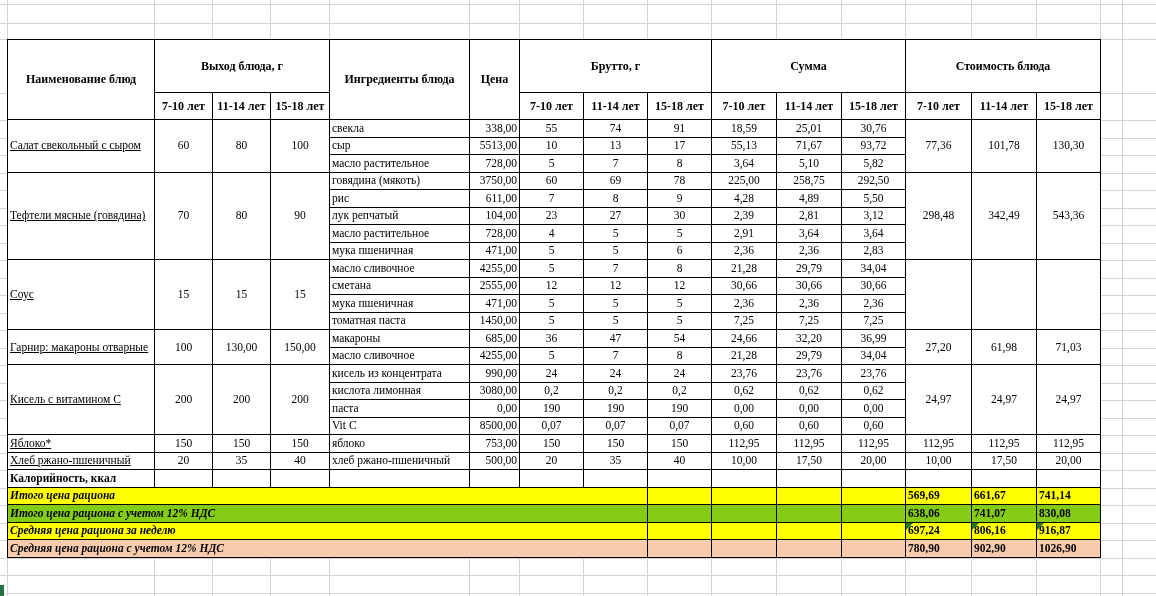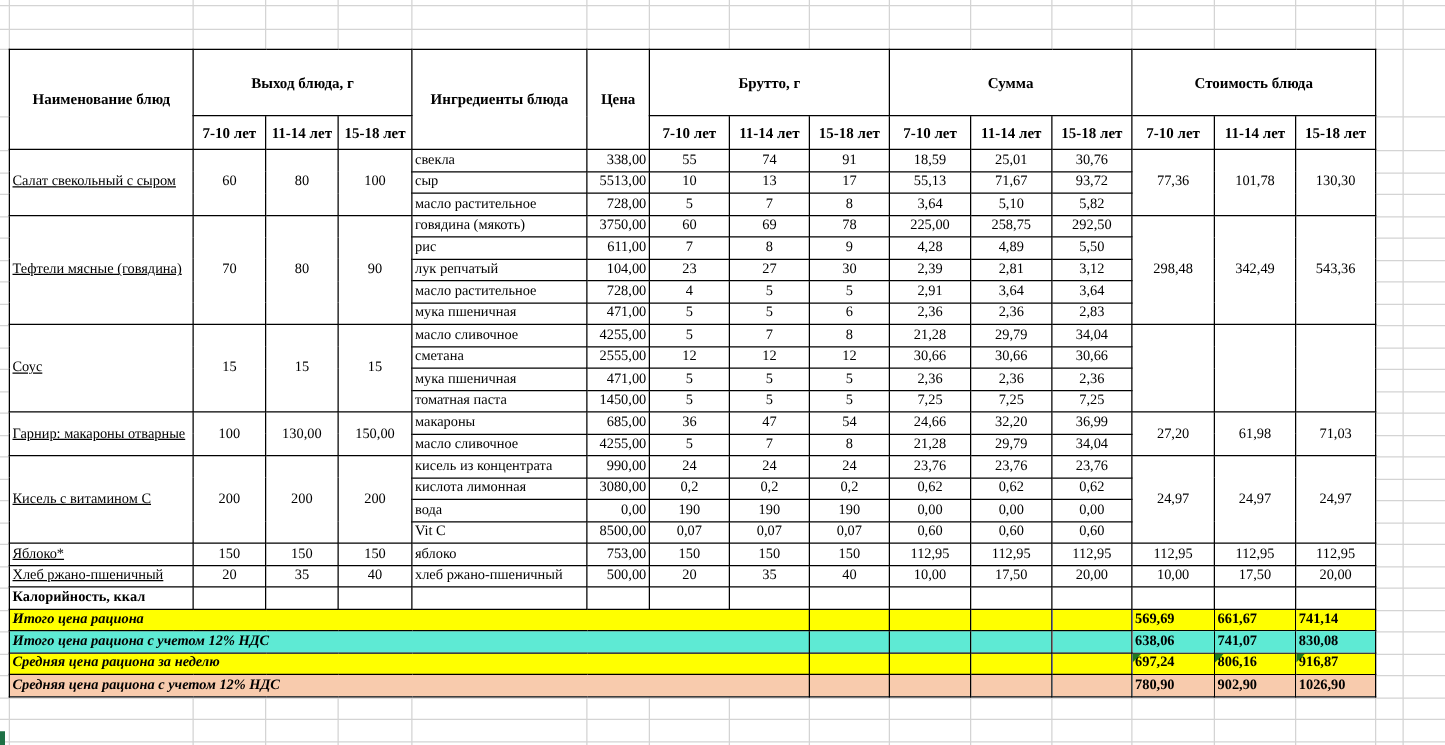--- a/index.html
+++ b/index.html
@@ -26,21 +26,21 @@
   td.ing {text-align:left;margin-left:24px;}
   td.price{text-align:right;padding-right:5px;margin-top:44px;}
   td.num {text-align:center;}
   td.cost{text-align:center;vertical-align:top;padding-top:1px;}
   tr.cal td{font-weight:bold;font-size:12px;}
   tr.sum-row td{font-weight:bold;font-style:italic;font-size:12px;}
   td.sumlab{text-align:left;padding-left:3px;}
   td.sumval{padding-right:4px;position:relative;font-style:normal;font-weight:bold;}
   tr.sum-row td.sumval{font-style:normal;}
   .bg-yellow td{background:#ffff00;}
-  .bg-orange td{background:#5eead4;}
+  .bg-orange td{background:#84cc16;}
   .bg-peach  td{background:#f8cbad;}
   .flag{position:absolute;left:0;top:0;width:0;height:0;
         border-top:7px solid #1f7a1f;border-right:7px solid transparent;}
   #sel-mark{position:absolute;left:0;top:585px;width:4px;height:11px;background:#1e7145;z-index:2;}
 </style>
 </head>
 <body>
 
 <div id="stage">
   <div id="grid-layer">
@@ -327,21 +327,21 @@
           <td class="ing">кислота лимонная</td>
           <td class="price">3080,00</td>
           <td class="num">0,2</td>
           <td class="num">0,2</td>
           <td class="num">0,2</td>
           <td class="num">0,62</td>
           <td class="num">0,62</td>
           <td class="num">0,62</td>
         </tr>
         <tr>
-          <td class="ing">вода</td>
+          <td class="ing">паста</td>
           <td class="price">0,00</td>
           <td class="num">190</td>
           <td class="num">190</td>
           <td class="num">190</td>
           <td class="num">0,00</td>
           <td class="num">0,00</td>
           <td class="num">0,00</td>
         </tr>
         <tr>
           <td class="ing">Vit C</td>

